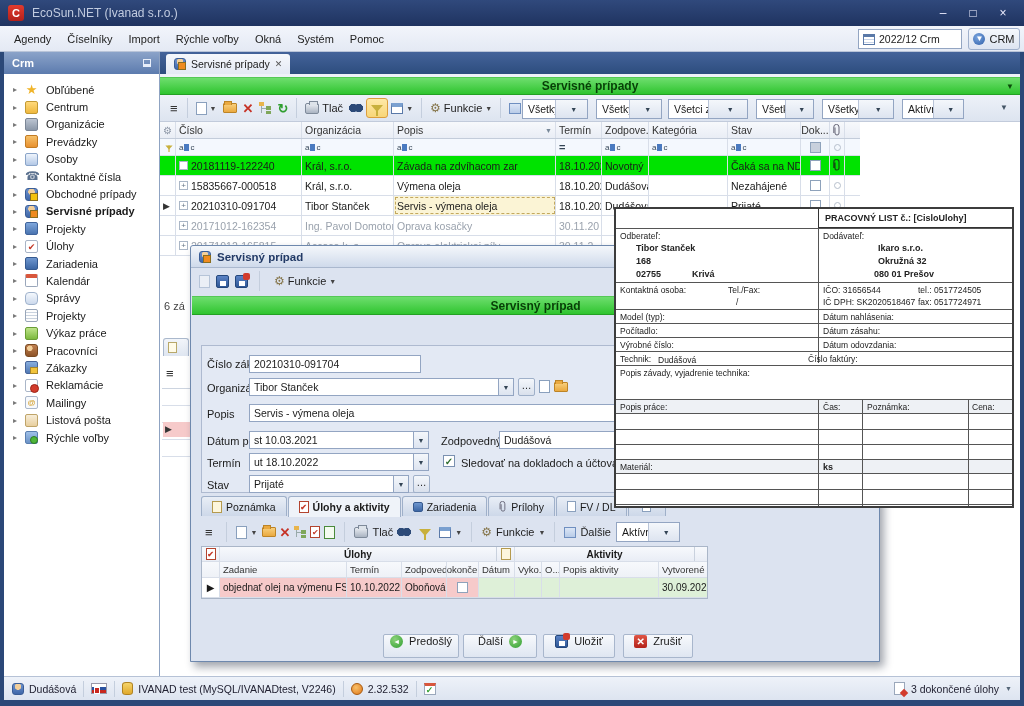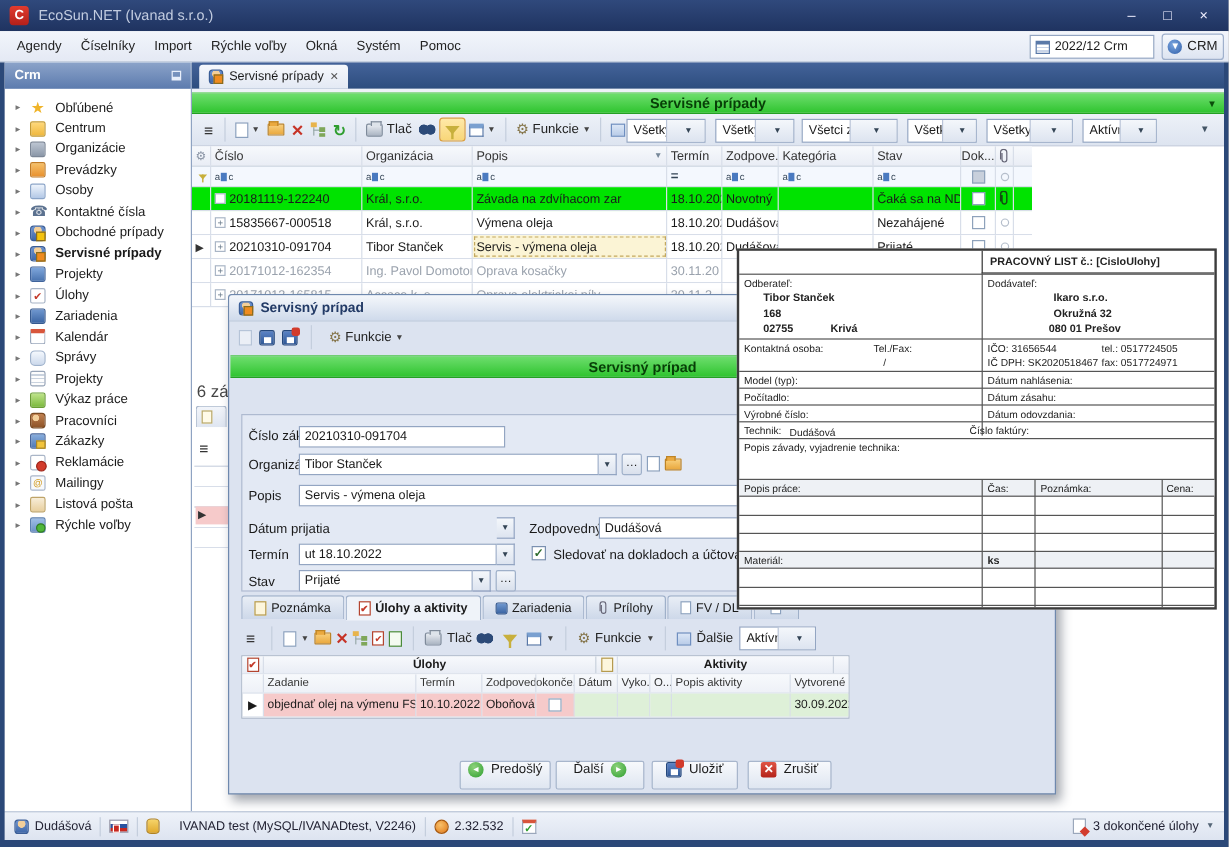--- a/index.html
+++ b/index.html
@@ -568,21 +568,21 @@
       <span class="gc w8">
           <span class="chk"></span>
         </span>
       <span class="gc w9">
           <span class="dot"></span>
         </span>
       <span class="gc w10"></span>
     </div>
   </div>
 
-  <div class="abs" style="left:164px;top:318px;font-size:14px;color:#444">6 zá</div>
+  <div class="abs" style="left:164px;top:300px;font-size:11px;color:#444">6 zá</div>
   <div class="abs remtab">
       <span class="remnote"></span>
     </div>
   <div class="abs remham">≡</div>
   <div class="abs remgrid"></div>
   <div class="abs rempink"></div>
   <div class="abs remind">▶</div>
 
   <div class="abs dialog">
     <div class="dlg-title">
@@ -613,20 +613,21 @@
     <div class="inp" style="left:58px;top:132px;width:250px">Tibor Stanček</div>
     <span class="cmbarr" style="left:308px;top:132px">▼</span>
     <span class="dots" style="left:327px;top:132px">…</span>
     <span class="icpage" style="position:absolute;left:348px;top:134px"></span>
     <span class="icfolder" style="position:absolute;left:363px;top:136px"></span>
 
     <span class="fld-lbl" style="left:16px;top:162px">Popis</span>
     <div class="inp" style="left:58px;top:158px;width:618px">Servis - výmena oleja</div>
 
     <span class="fld-lbl" style="left:16px;top:189px">Dátum prijatia</span>
+    <div class="inp" style="left:58px;top:185px;width:165px">st 10.03.2021</div>
     <span class="cmbarr" style="left:223px;top:185px">▼</span>
     <span class="fld-lbl" style="left:250px;top:189px">Zodpovedný</span>
     <div class="inp" style="left:308px;top:185px;width:368px">Dudášová</div>
 
     <span class="fld-lbl" style="left:16px;top:211px">Termín</span>
     <div class="inp" style="left:58px;top:207px;width:165px">ut 18.10.2022</div>
     <span class="cmbarr" style="left:223px;top:207px">▼</span>
     <span class="chkbox" style="position:absolute;left:252px;top:209px">✓</span>
     <span class="fld-lbl nw" style="left:270px;top:211px;width:406px">Sledovať na dokladoch a účtovať ako záka</span>
 
@@ -813,21 +814,21 @@
     <div class="ln" style="left:352px;top:191px;width:1px;height:106px"></div>
   </div>
 
   <div class="abs statusbar">
     <span class="ic ic-person" style="width:12px;height:12px;margin-left:8px"></span>
     <span style="margin-left:5px">Dudášová</span>
     <span class="ssep"></span>
     <span class="flag"></span>
     <span class="ssep"></span>
     <span class="icdb"></span>
-    <span style="margin-left:16px">IVANAD test (MySQL/IVANADtest, V2246)</span>
+    <span style="margin-left:5px">IVANAD test (MySQL/IVANADtest, V2246)</span>
     <span class="ssep"></span>
     <span class="icclock"></span>
     <span style="margin-left:5px">2.32.532</span>
     <span class="ssep"></span>
     <span class="iccal">✓</span>
     <span style="margin-left:auto"></span>
     <span class="ictask"></span>
     <span style="margin-left:6px">3 dokončené úlohy</span>
     <span class="starr">▼</span>
     <span style="width:8px"></span>

